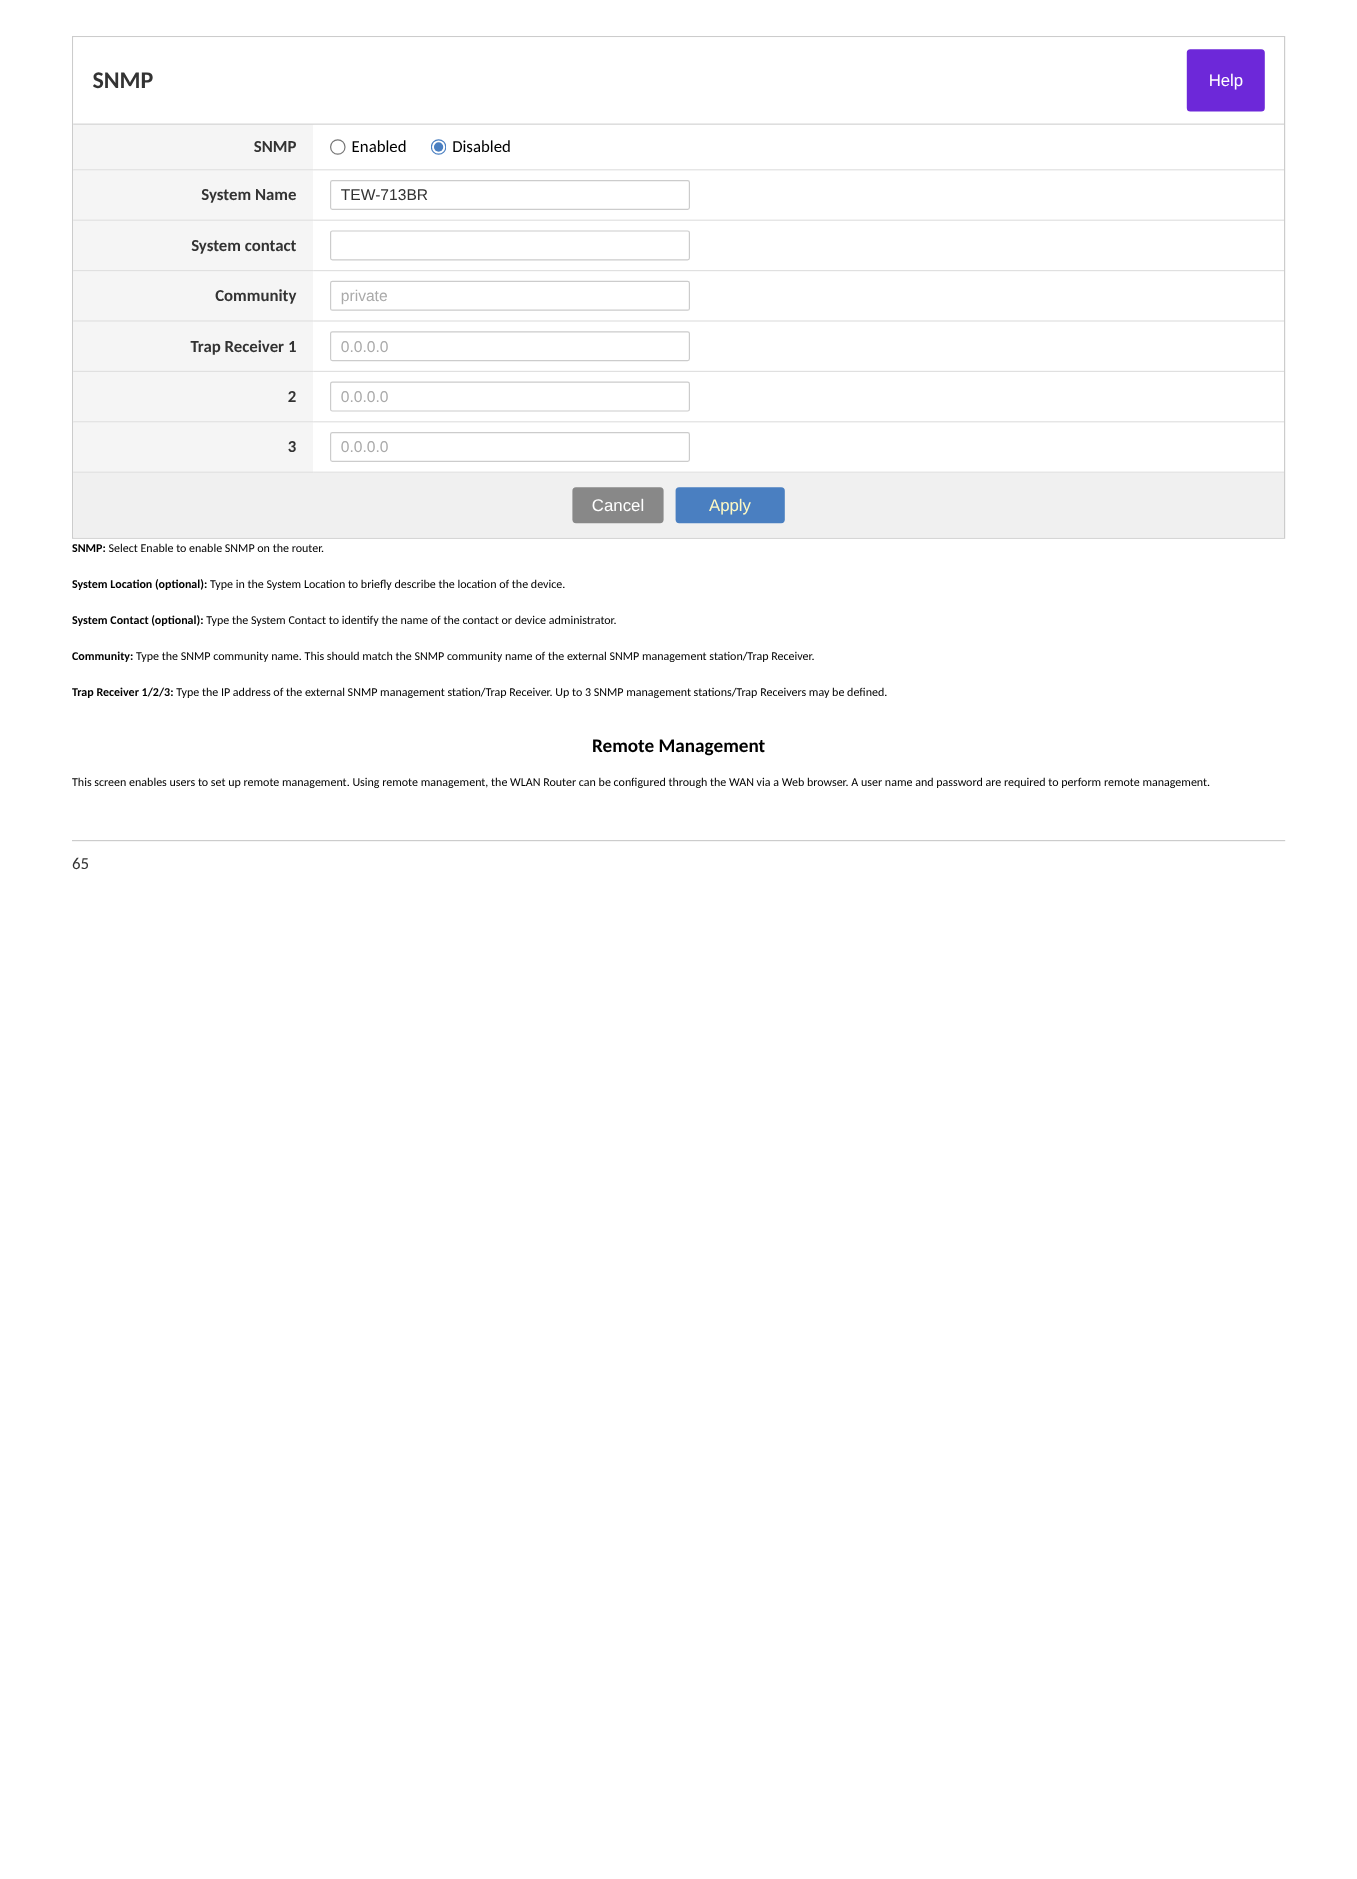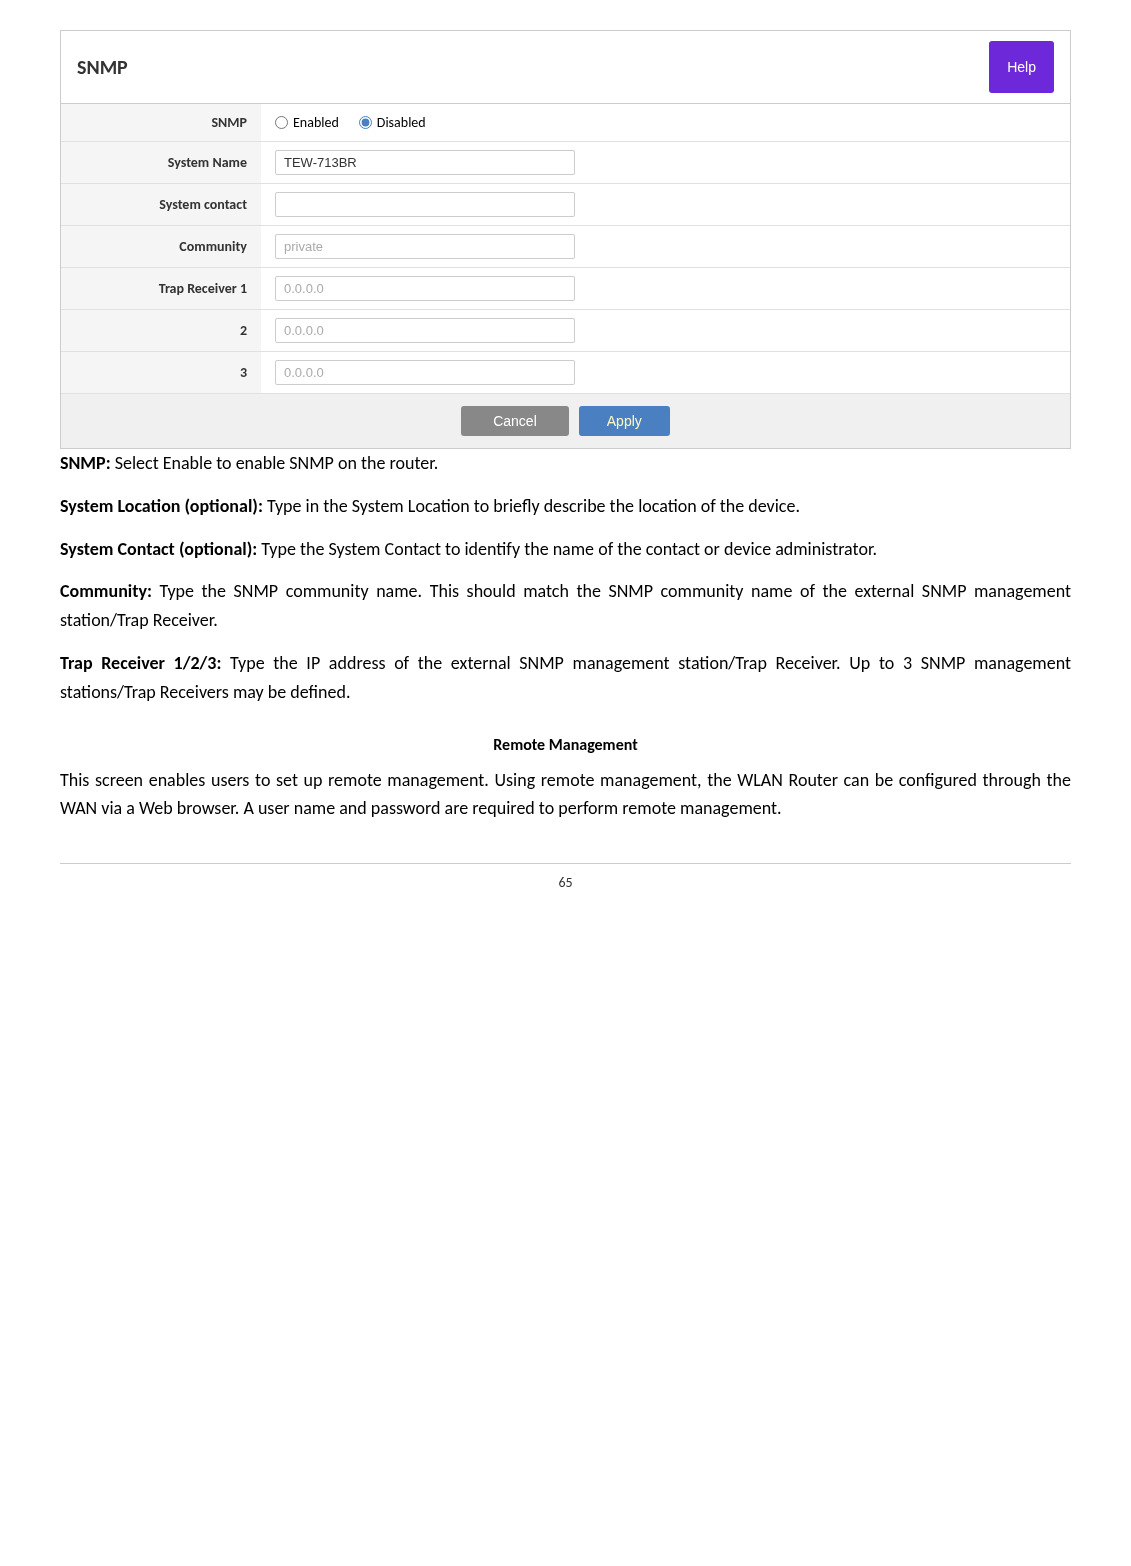--- a/index.html
+++ b/index.html
@@ -116,57 +116,56 @@
       justify-content: center;
       gap: 10px;
       padding: 12px;
       background: #f0f0f0;
     }
 
     .cancel-btn {
       background: #888;
       color: #fff;
       border: none;
-      padding: 7px 32px;
+      padding: 7px 16px;
       font-size: 14px;
       cursor: pointer;
       border-radius: 3px;
     }
 
     .apply-btn {
       background: #4a7fc1;
       color: #fef9c3;
       border: none;
       padding: 7px 28px;
       font-size: 14px;
       cursor: pointer;
       border-radius: 3px;
     }
 
     
     .desc-block {
       margin-bottom: 14px;
       line-height: 1.6;
-      font-size: 18px;
+      font-size: 10px;
       text-align: justify;
     }
 
     .desc-block .term {
       font-weight: bold;
     }
 
     .section-heading {
       text-align: center;
       font-weight: bold;
       font-size: 16px;
       margin: 28px 0 12px 0;
     }
 
     .page-number {
-      text-align: center;
       margin-top: 40px;
       font-size: 14px;
       color: #333;
       border-top: 1px solid #ccc;
       padding-top: 10px;
     }
 
     
     input[type="radio"] {
       accent-color: #4a7fc1;

